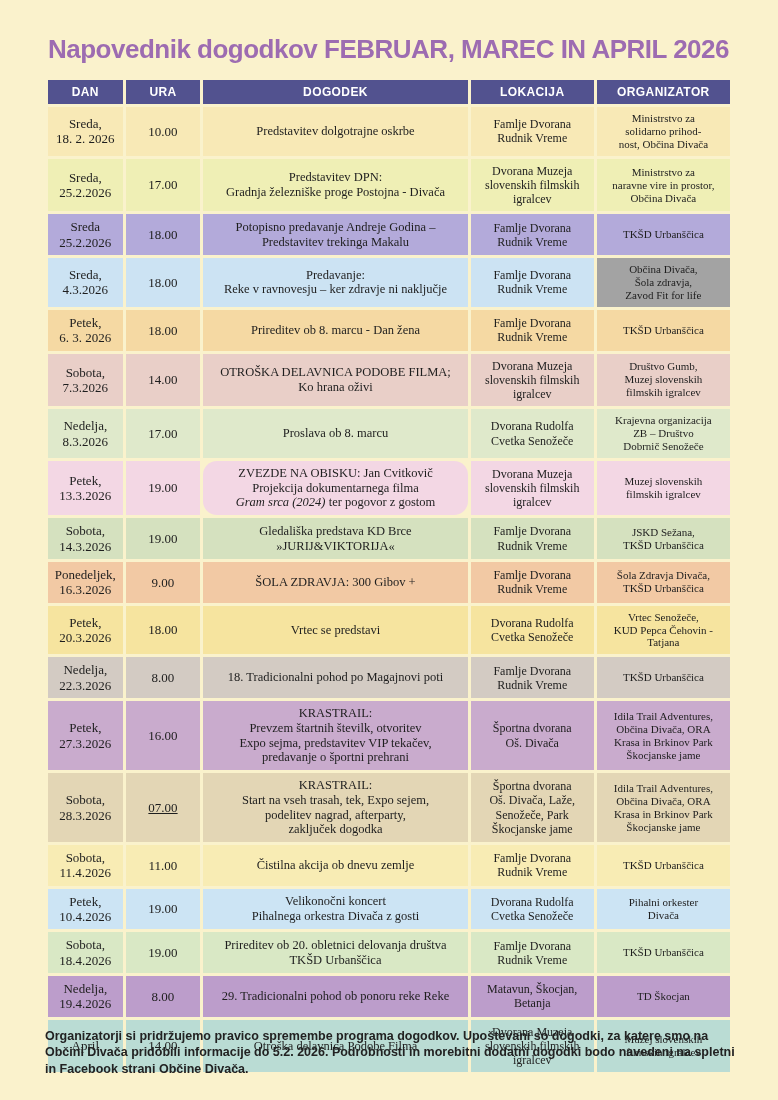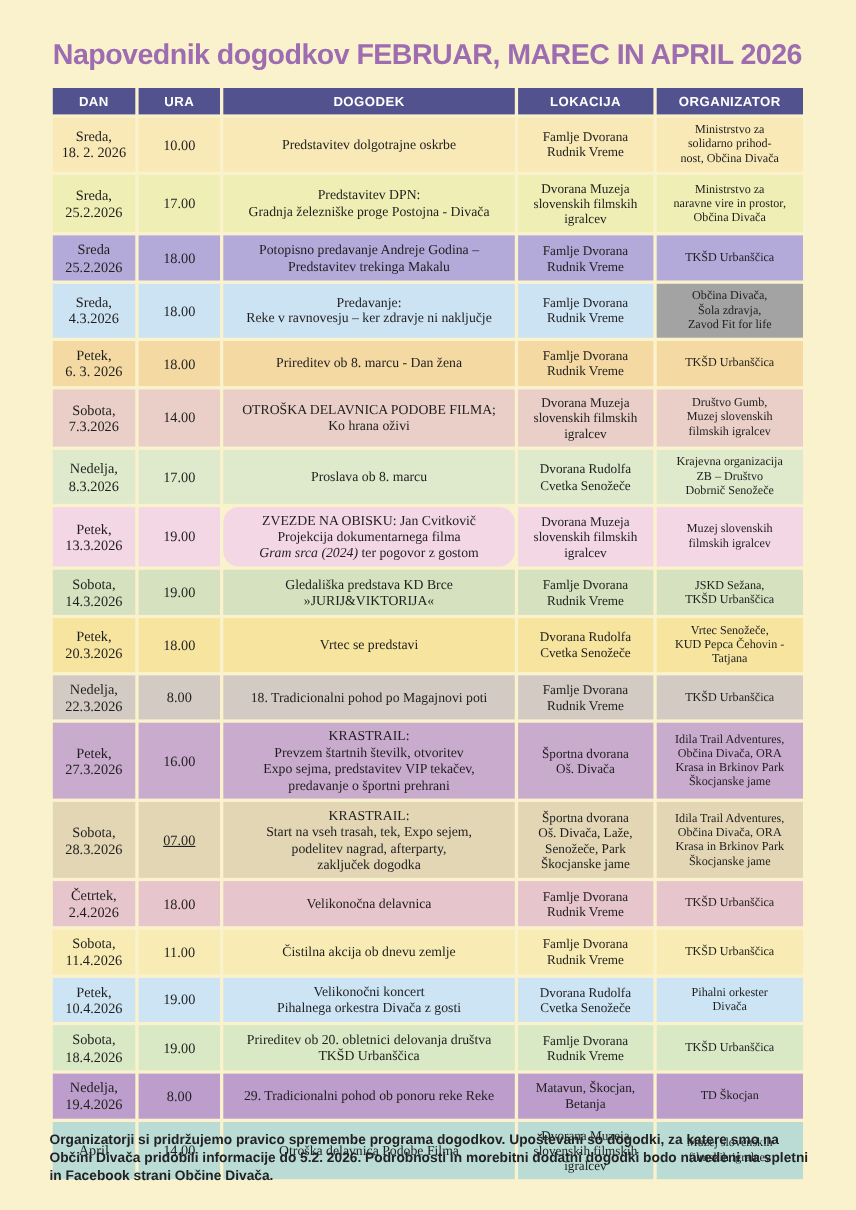--- a/index.html
+++ b/index.html
@@ -216,20 +216,32 @@
           <td class="event" style="background: rgb(213, 225, 191);">
             <span class="line">Gledališka predstava KD Brce</span>
             <span class="line">»JURIJ&amp;VIKTORIJA«</span>
           </td>
           <td class="location" style="background: rgb(213, 225, 191);">Famlje Dvorana
 Rudnik Vreme</td>
           <td class="organizer" style="background: rgb(213, 225, 191);">JSKD Sežana,
 TKŠD Urbanščica</td>
         </tr>
         <tr>
+          <td class="day" style="background: rgb(242, 201, 164);">Ponedeljek,
+16.3.2026</td>
+          <td class="time" style="background: rgb(242, 201, 164);">9.00</td>
+          <td class="event" style="background: rgb(242, 201, 164);">
+            <span class="line">ŠOLA ZDRAVJA: 300 Gibov +</span>
+          </td>
+          <td class="location" style="background: rgb(242, 201, 164);">Famlje Dvorana
+Rudnik Vreme</td>
+          <td class="organizer" style="background: rgb(242, 201, 164);">Šola Zdravja Divača,
+TKŠD Urbanščica</td>
+        </tr>
+        <tr>
           <td class="day" style="background: rgb(246, 228, 159);">Petek,
 20.3.2026</td>
           <td class="time" style="background: rgb(246, 228, 159);">18.00</td>
           <td class="event" style="background: rgb(246, 228, 159);">
             <span class="line">Vrtec se predstavi</span>
           </td>
           <td class="location" style="background: rgb(246, 228, 159);">Dvorana Rudolfa
 Cvetka Senožeče</td>
           <td class="organizer" style="background: rgb(246, 228, 159);">Vrtec Senožeče,
 KUD Pepca Čehovin -
@@ -276,31 +288,20 @@
           <td class="location" style="background: rgb(227, 214, 181);">Športna dvorana
 Oš. Divača, Laže,
 Senožeče, Park
 Škocjanske jame</td>
           <td class="organizer" style="background: rgb(227, 214, 181);">Idila Trail Adventures,
 Občina Divača, ORA
 Krasa in Brkinov Park
 Škocjanske jame</td>
         </tr>
         <tr>
-          <td class="day" style="background: rgb(231, 197, 205);">Četrtek,
-2.4.2026</td>
-          <td class="time" style="background: rgb(231, 197, 205);">18.00</td>
-          <td class="event" style="background: rgb(231, 197, 205);">
-            <span class="line">Velikonočna delavnica</span>
-          </td>
-          <td class="location" style="background: rgb(231, 197, 205);">Famlje Dvorana
-Rudnik Vreme</td>
-          <td class="organizer" style="background: rgb(231, 197, 205);">TKŠD Urbanščica</td>
-        </tr>
-        <tr>
           <td class="day" style="background: rgb(248, 236, 180);">Sobota,
 11.4.2026</td>
           <td class="time" style="background: rgb(248, 236, 180);">11.00</td>
           <td class="event" style="background: rgb(248, 236, 180);">
             <span class="line">Čistilna akcija ob dnevu zemlje</span>
           </td>
           <td class="location" style="background: rgb(248, 236, 180);">Famlje Dvorana
 Rudnik Vreme</td>
           <td class="organizer" style="background: rgb(248, 236, 180);">TKŠD Urbanščica</td>
         </tr>

